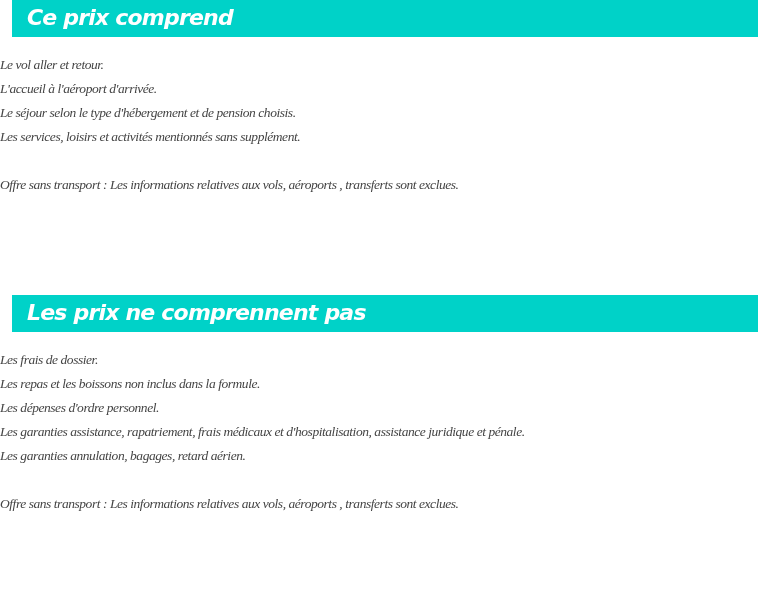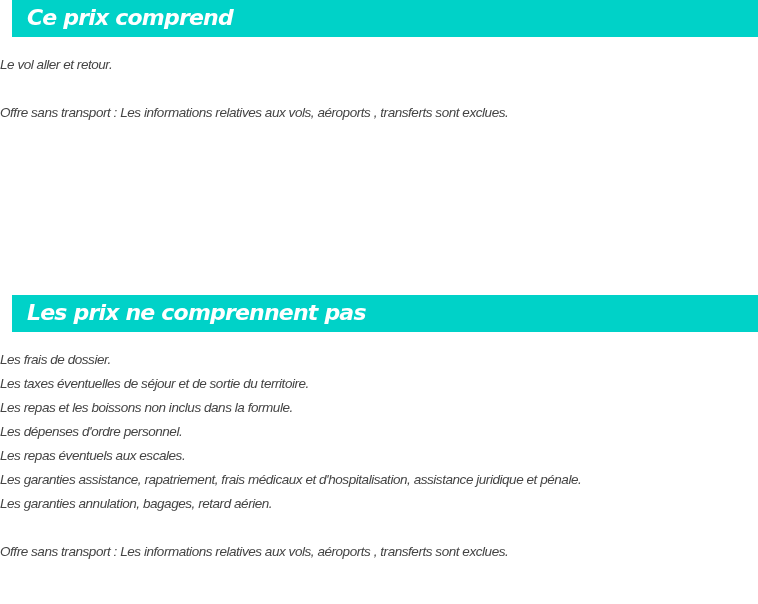--- a/index.html
+++ b/index.html
@@ -35,21 +35,21 @@
       color: #ffffff;
       letter-spacing: -0.8px;
       white-space: nowrap;
     }
     .section-body {
       position: absolute;
       left: 0;
       width: 758px;
     }
     .item {
-      font-family: Liberation Sans, sans-serif;
+      font-family: Liberation Serif, serif;
       font-style: italic;
       font-size: 13.5px;
       line-height: 24px;
       height: 24px;
       color: #444444;
       white-space: nowrap;
       letter-spacing: -0.45px;
     }
     .spacer {
       height: 24px;
@@ -61,31 +61,32 @@
   </style>
 </head>
 <body>
 
 <div class="section-header" id="header-1">
   <h2>Ce prix comprend</h2>
 </div>
 
 <div class="section-body" id="body-1">
   <div class="item">Le vol aller et retour.</div>
+  <div class="item">L'accueil à l'aéroport d'arrivée.</div>
+  <div class="item">Le séjour selon le type d'hébergement et de pension choisis.</div>
+  <div class="item">Les services, loisirs et activités mentionnés sans supplément.</div>
   <div class="spacer"></div>
   <div class="item">Offre sans transport : Les informations relatives aux vols, aéroports , transferts sont exclues.</div>
 </div>
 
 <div class="section-header" id="header-2">
   <h2>Les prix ne comprennent pas</h2>
 </div>
 
 <div class="section-body" id="body-2">
   <div class="item">Les frais de dossier.</div>
-  <div class="item">Les taxes éventuelles de séjour et de sortie du territoire.</div>
   <div class="item">Les repas et les boissons non inclus dans la formule.</div>
   <div class="item">Les dépenses d'ordre personnel.</div>
-  <div class="item">Les repas éventuels aux escales.</div>
   <div class="item">Les garanties assistance, rapatriement, frais médicaux et d'hospitalisation, assistance juridique et pénale.</div>
   <div class="item">Les garanties annulation, bagages, retard aérien.</div>
   <div class="spacer"></div>
   <div class="item">Offre sans transport : Les informations relatives aux vols, aéroports , transferts sont exclues.</div>
 </div>
 
 </body></html>

